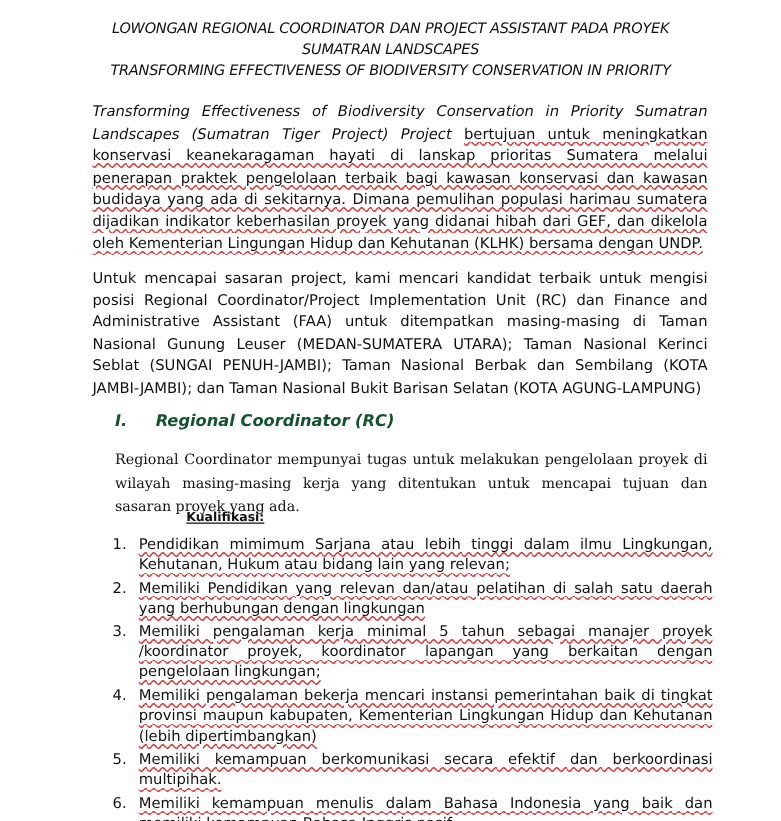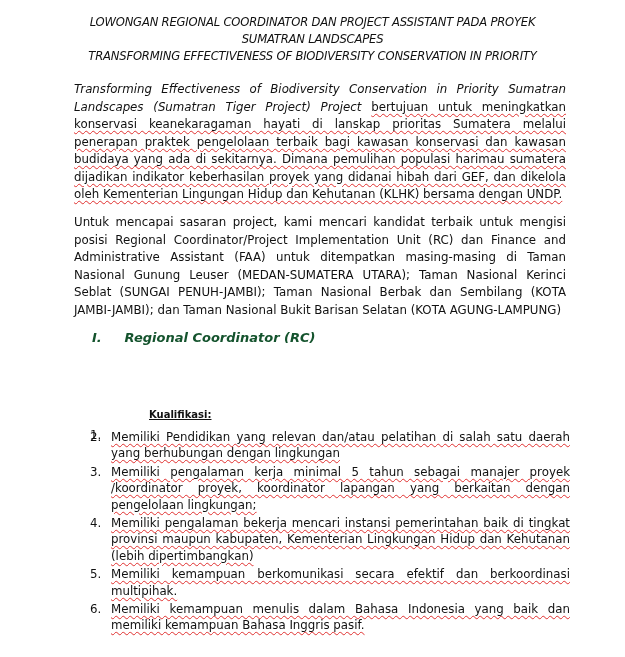--- a/index.html
+++ b/index.html
@@ -59,25 +59,26 @@
 
   <div class="para p2">
     <span>Untuk mencapai sasaran project, kami mencari kandidat terbaik untuk mengisi posisi Regional Coordinator/Project Implementation Unit (RC) dan Finance and Administrative Assistant (FAA) untuk ditempatkan masing-masing di Taman Nasional Gunung Leuser (MEDAN-SUMATERA UTARA); Taman Nasional Kerinci Seblat (SUNGAI PENUH-JAMBI); Taman Nasional Berbak dan Sembilang (KOTA JAMBI-JAMBI); dan Taman Nasional Bukit Barisan Selatan (KOTA AGUNG-LAMPUNG)</span>
   </div>
 
   <div class="section-heading">
     <span class="num">I.</span>
     <span>Regional Coordinator (RC)</span>
   </div>
 
+  <div class="serif-para">Regional Coordinator mempunyai tugas untuk melakukan pengelolaan proyek di wilayah masing-masing kerja yang ditentukan untuk mencapai tujuan dan sasaran proyek yang ada.</div>
 
   <div class="qual-label">Kualifikasi:</div>
 
   <ol class="list">
-    <li><span class="n">1.</span></li>
+    <li><span class="n">1.</span><span class="sp">Pendidikan mimimum Sarjana atau lebih tinggi dalam ilmu Lingkungan, Kehutanan, Hukum atau bidang lain yang relevan;</span></li>
     <li><span class="n">2.</span><span class="sp">Memiliki Pendidikan yang relevan dan/atau pelatihan di salah satu daerah yang berhubungan dengan lingkungan</span></li>
     <li><span class="n">3.</span><span class="sp">Memiliki pengalaman kerja minimal 5 tahun sebagai manajer proyek /koordinator proyek, koordinator lapangan yang berkaitan dengan pengelolaan lingkungan;</span></li>
     <li><span class="n">4.</span><span class="sp">Memiliki pengalaman bekerja mencari instansi pemerintahan baik di tingkat provinsi maupun kabupaten, Kementerian Lingkungan Hidup dan Kehutanan (lebih dipertimbangkan)</span></li>
     <li><span class="n">5.</span><span class="sp">Memiliki kemampuan berkomunikasi secara efektif dan berkoordinasi multipihak.</span></li>
     <li><span class="n">6.</span><span class="sp">Memiliki kemampuan menulis dalam Bahasa Indonesia yang baik dan memiliki kemampuan Bahasa Inggris pasif.</span></li>
 
   </ol>
 </div>
 
 </body></html>

